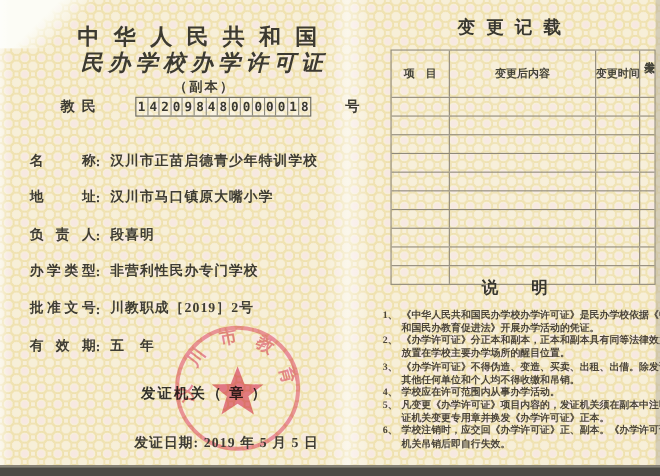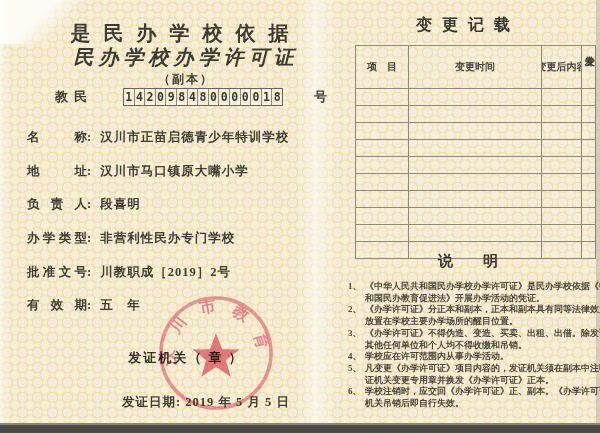--- a/index.html
+++ b/index.html
@@ -33,21 +33,21 @@
   .subtitle{left:30px;top:71px;width:312px;text-align:center;font-size:12px;font-weight:bold;letter-spacing:2px;}
   .licrow{left:55px;top:88px;display:flex;align-items:center;font-size:13px;font-weight:bold;gap:28px;}
   .lic-prefix{letter-spacing:6px;margin-right:2px;}
   .digit-box{display:inline-flex;border:1px solid #66655b;background:rgba(255,255,255,.25);}
   .digit-cell{width:9.6px;height:16px;line-height:16px;text-align:center;
     font-family:"DejaVu Sans Mono","Liberation Mono",monospace;font-size:11.5px;font-weight:bold;
     border-left:1px solid #8b8a7e;color:#3a3931;}
   .digit-cell:first-child{border-left:none;}
   .lic-suffix{margin-left:3px;}
   .fields{left:27px;top:121px;width:305px;}
-  .frow{height:33.6px;display:flex;align-items:center;font-size:12.5px;white-space:nowrap;}
+  .frow{height:33.6px;display:flex;align-items:flex-end;font-size:12.5px;white-space:nowrap;}
   .flabel{display:inline-block;width:60px;font-weight:bold;text-align:justify;text-align-last:justify;}
   .fcolon{font-weight:bold;margin-right:9px;}
   .fvalue{font-weight:600;letter-spacing:1px;}
   .issuer{left:30px;top:349px;width:312px;text-align:center;font-size:13px;font-weight:bold;
     letter-spacing:2px;white-space:nowrap;color:#32312a;}
   .issue-date{left:122px;top:394px;font-size:12.5px;font-weight:bold;letter-spacing:1px;white-space:nowrap;}
   .seal{left:154px;top:291px;width:124px;height:124px;mix-blend-mode:multiply;opacity:.92;}
   
   .rtitle{left:340px;top:15px;width:256px;text-align:center;font-size:16px;font-weight:bold;
     letter-spacing:10px;white-space:nowrap;color:#38372f;}
@@ -68,21 +68,21 @@
   .note-num{position:absolute;left:0;top:0;}
 </style>
 </head>
 <body>
 
 <div class="abs corner-wedge"></div>
 <div class="abs left-edge"></div>
 <div class="abs gutter"></div>
 <div class="abs right-edge"></div>
 
-<div class="abs title1">是民办学校依据</div>
+<div class="abs title1">中华人民共和国</div>
 <div class="abs title2">民办学校办学许可证</div>
 <div class="abs subtitle">（副本）</div>
 
 <div class="abs licrow">
   <span class="lic-prefix">教民</span>
   <span class="digit-box">
       <span class="digit-cell">1</span>
       <span class="digit-cell">4</span>
       <span class="digit-cell">2</span>
       <span class="digit-cell">0</span>
@@ -145,22 +145,22 @@
   </text>
 </svg>
 
 <div class="abs issue-date">发证日期: 2019 年 5 月 5 日</div>
 
 <div class="abs rtitle">变更记载</div>
 
 <div class="abs vtable">
   <div class="trow thead">
     <div class="tc">项　目</div>
+    <div class="tc">变更后内容</div>
     <div class="tc">变更时间</div>
-    <div class="tc">变更后内容</div>
     <div class="tc tc-vert">发关专</div>
   </div>
   <div class="trow tbody-row">
       <div class="tc"></div>
       <div class="tc"></div>
       <div class="tc"></div>
       <div class="tc"></div>
     </div>
   <div class="trow tbody-row">
       <div class="tc"></div>

